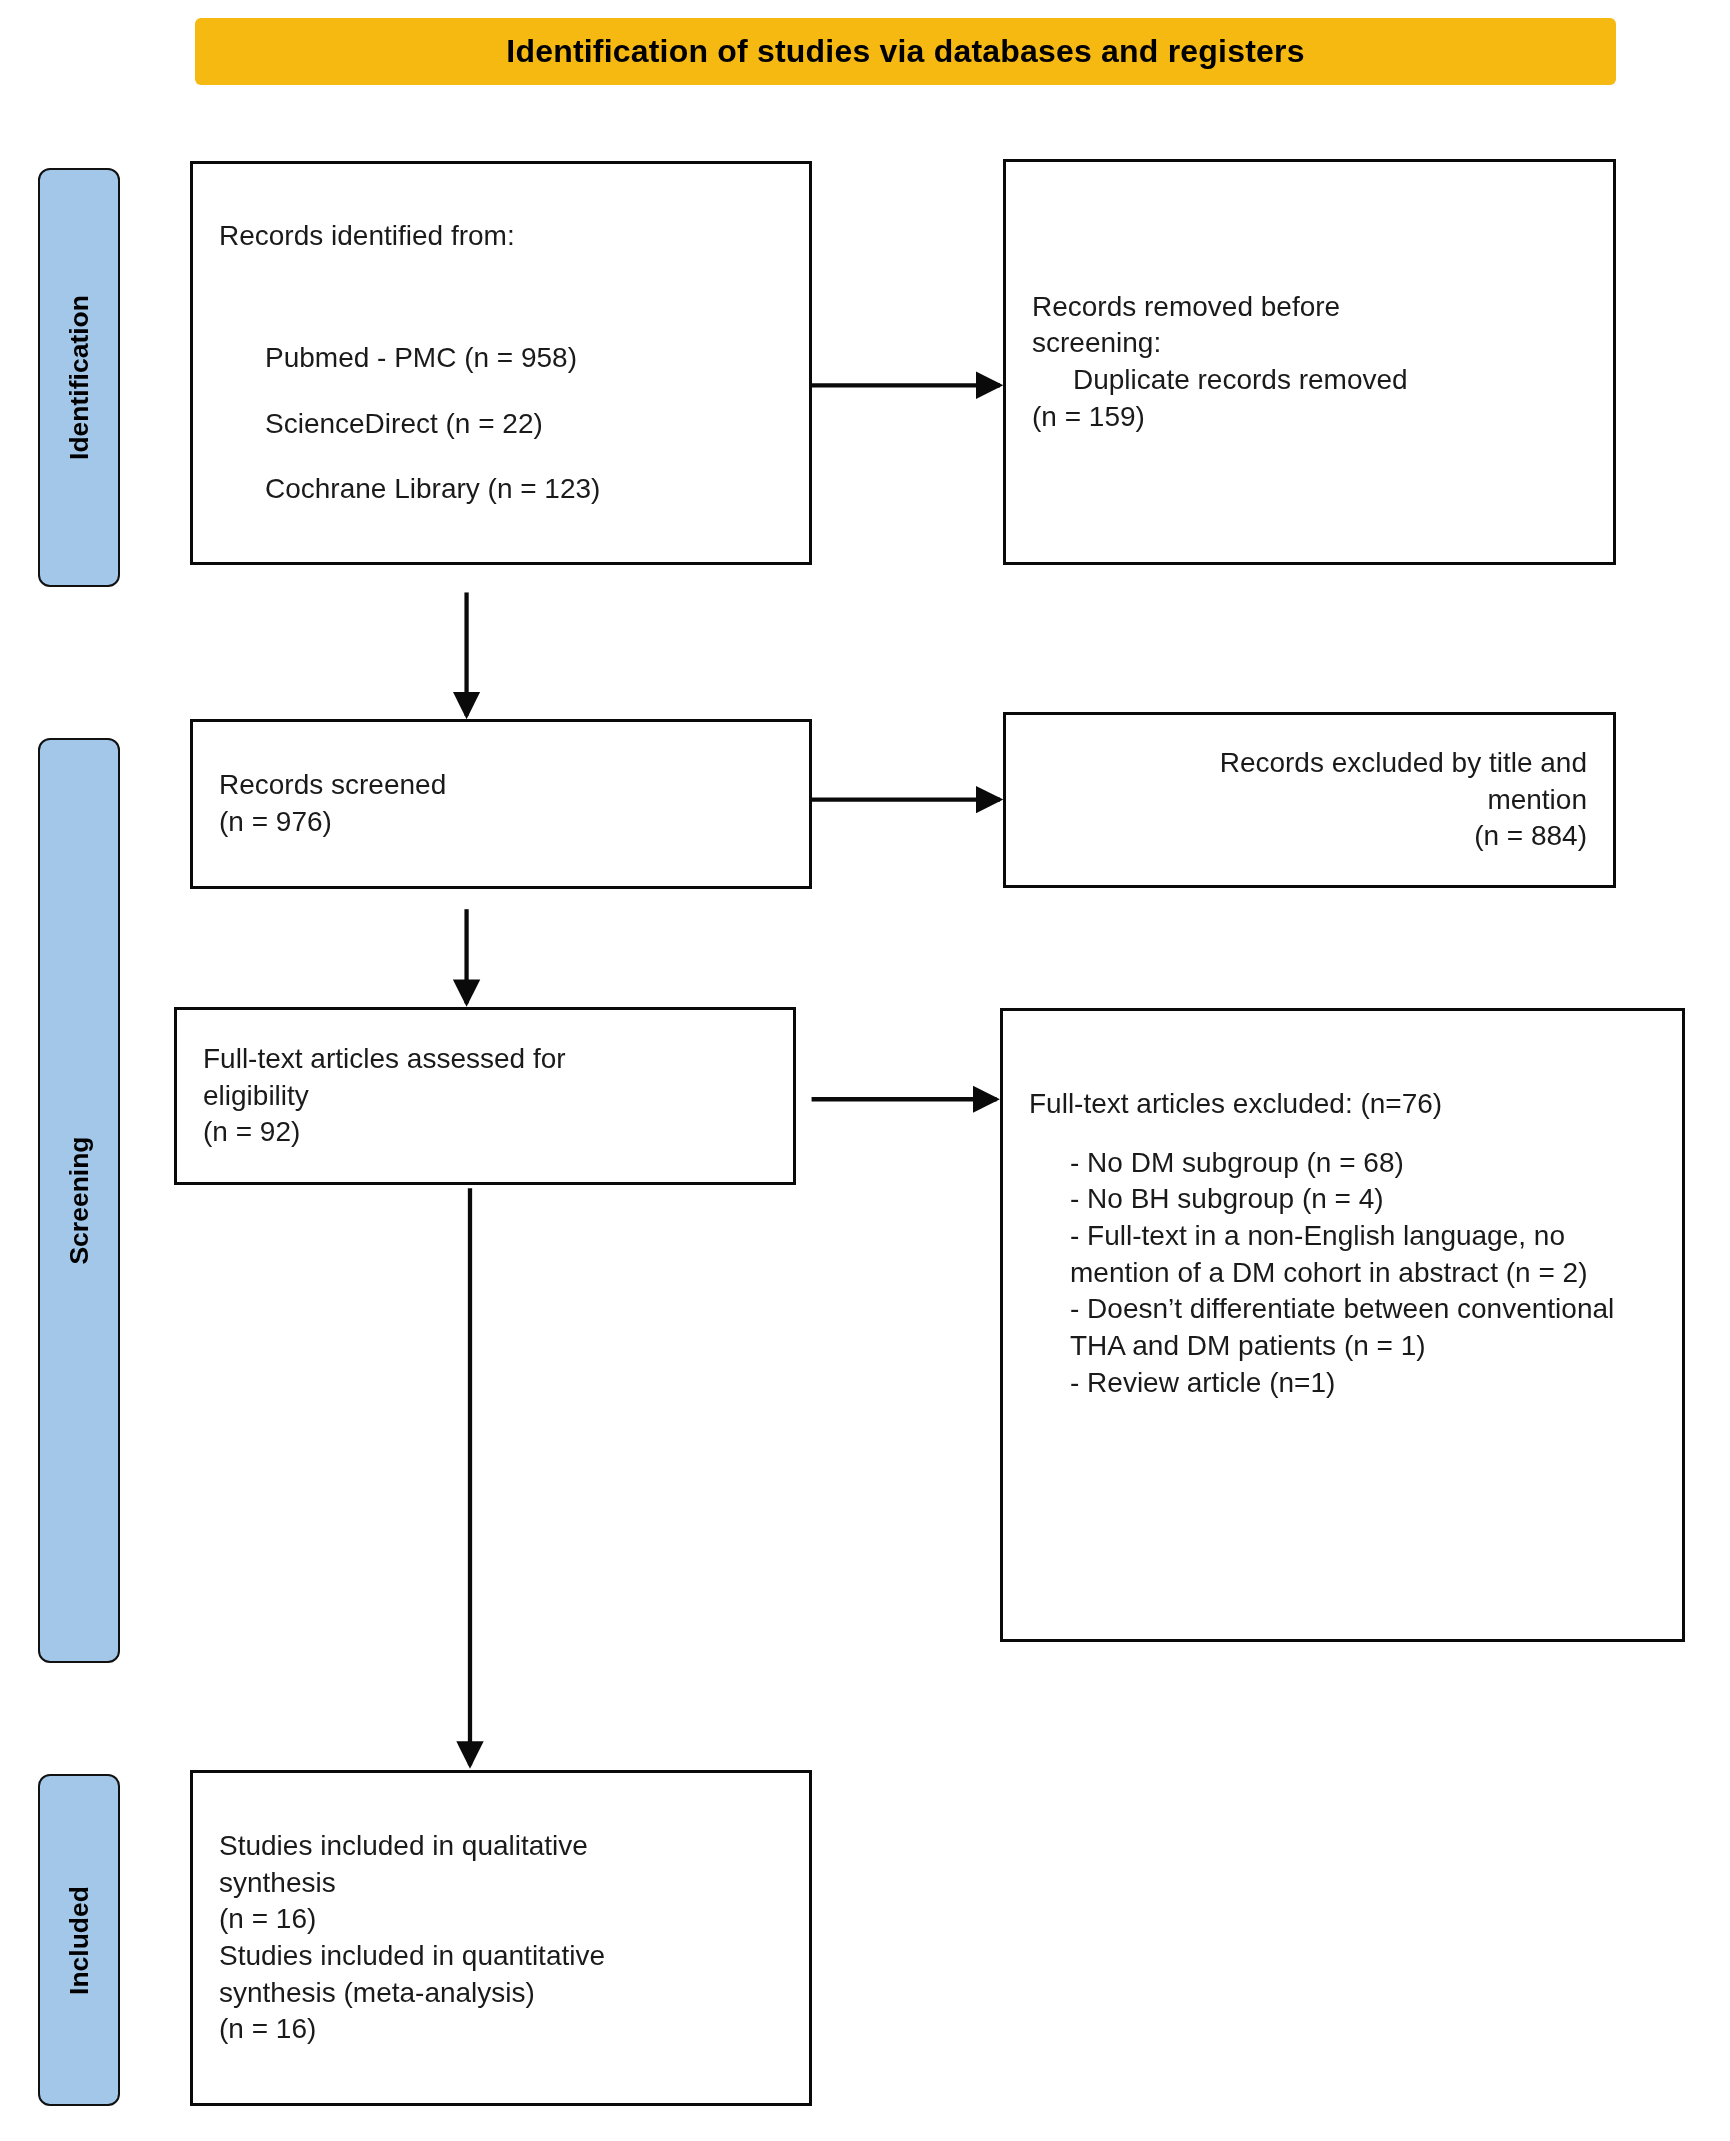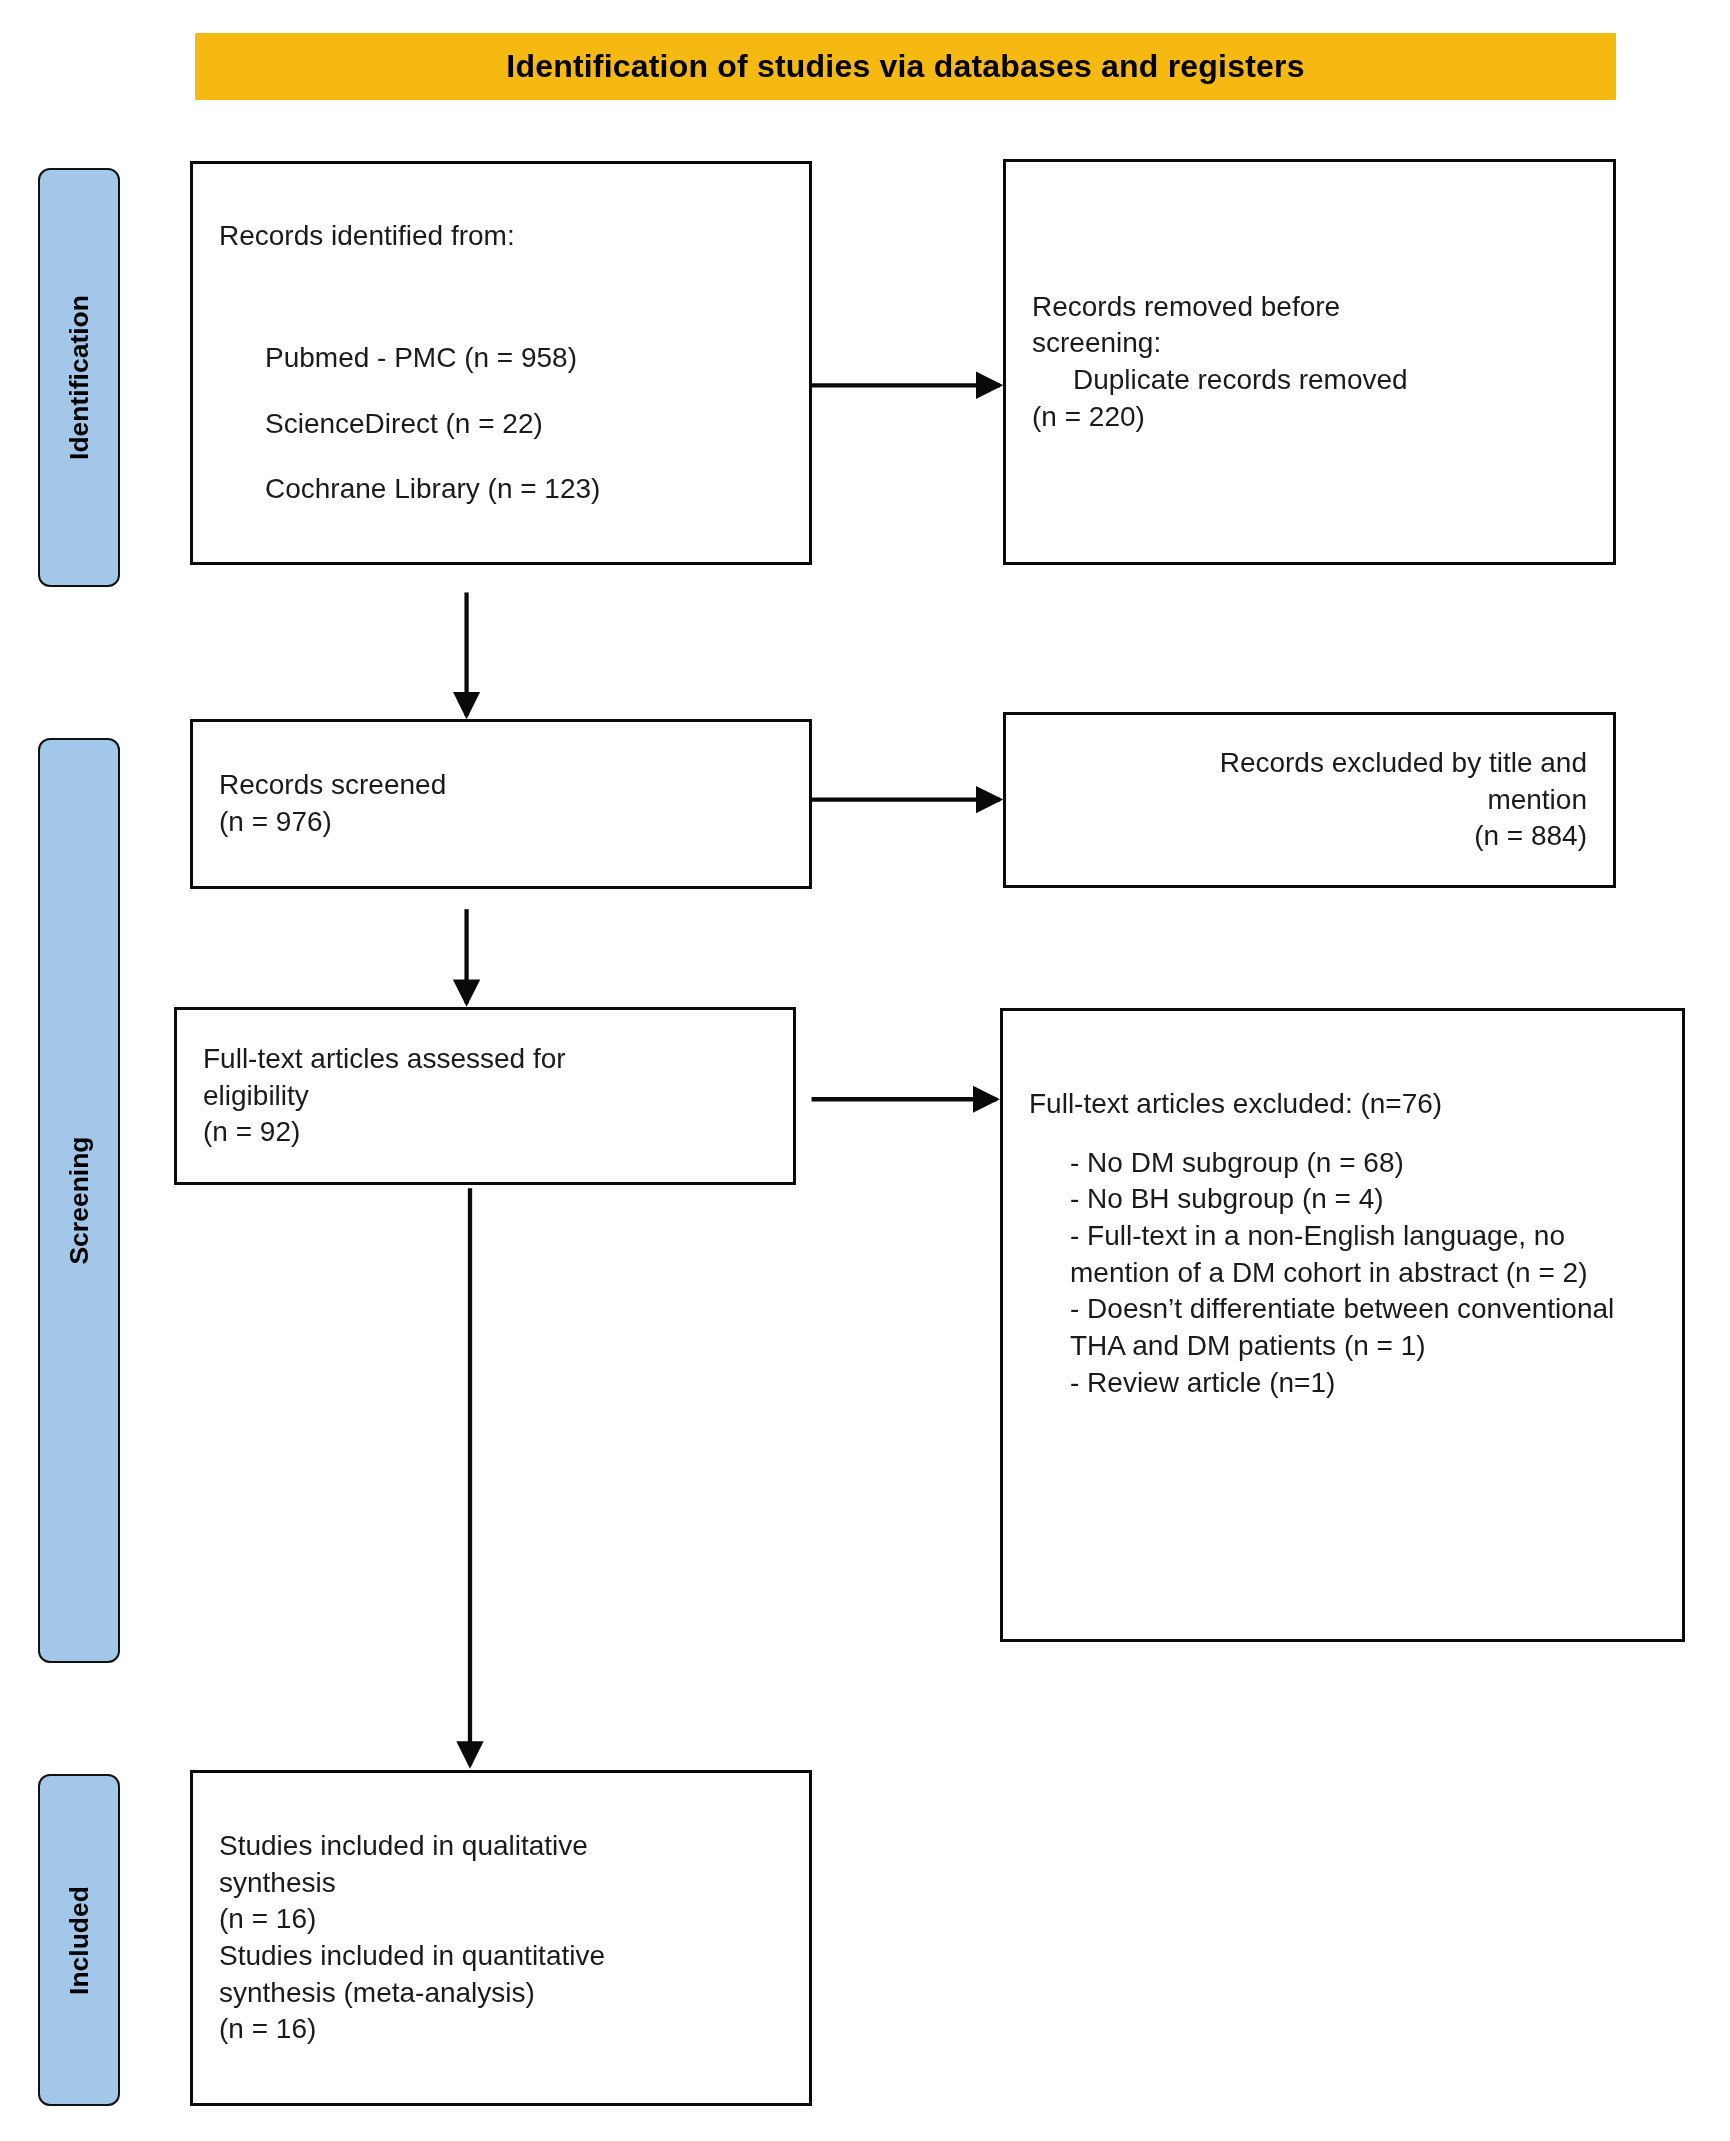--- a/index.html
+++ b/index.html
@@ -15,25 +15,25 @@
     width: 1731px;
     height: 2142px;
     background: #ffffff;
     overflow: hidden;
   }
 
   
   .title-banner {
     position: absolute;
     left: 195px;
-    top: 33px;
+    top: 18px;
     width: 1421px;
     height: 67px;
     background: #f5b912;
-    border-radius: 1px;
+    border-radius: 6px;
     display: flex;
     align-items: center;
     justify-content: center;
     box-sizing: border-box;
   }
   .title-banner .title-text {
     font-size: 32px;
     font-weight: bold;
     color: #000000;
     letter-spacing: 0.2px;
@@ -125,21 +125,21 @@
     <div class="spacer"></div>
     <div class="line indent">Pubmed - PMC (n = 958)</div>
     <div class="line indent">ScienceDirect (n = 22)</div>
     <div class="line indent">Cochrane Library (n = 123)</div>
   </div>
 
   <div class="box" style="left:1003px; top:159px; width:613px; height:406px;">
     <div class="line"><span>Records removed </span><span class="ital">before</span></div>
     <div class="line"><span class="ital">screening</span><span>:</span></div>
     <div class="line indent-sm">Duplicate records removed</div>
-    <div class="line">(n = 220)</div>
+    <div class="line">(n = 159)</div>
   </div>
 
   <div class="box" style="left:190px; top:719px; width:622px; height:170px;">
     <div class="line">Records screened</div>
     <div class="line">(n = 976)</div>
   </div>
 
   <div class="box" style="left:1003px; top:712px; width:613px; height:176px;align-items:flex-end;">
     <div class="line">Records excluded by title and</div>
     <div class="line">mention</div>

